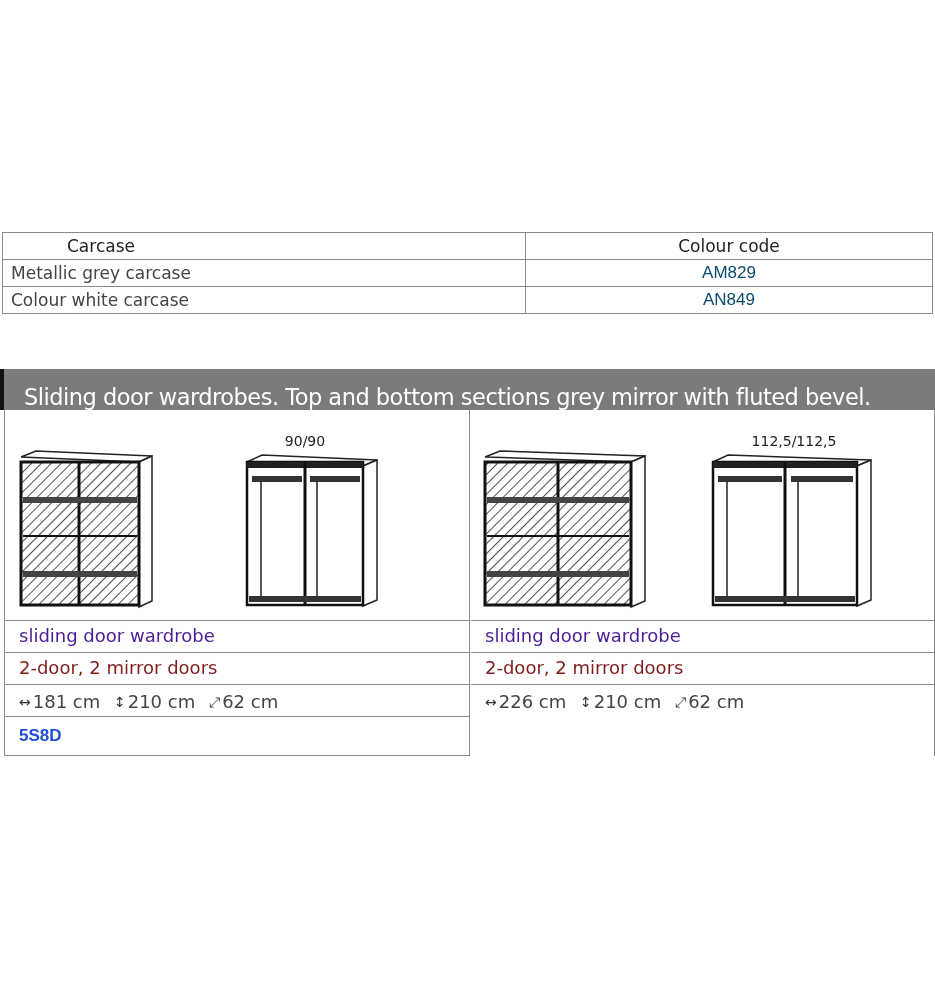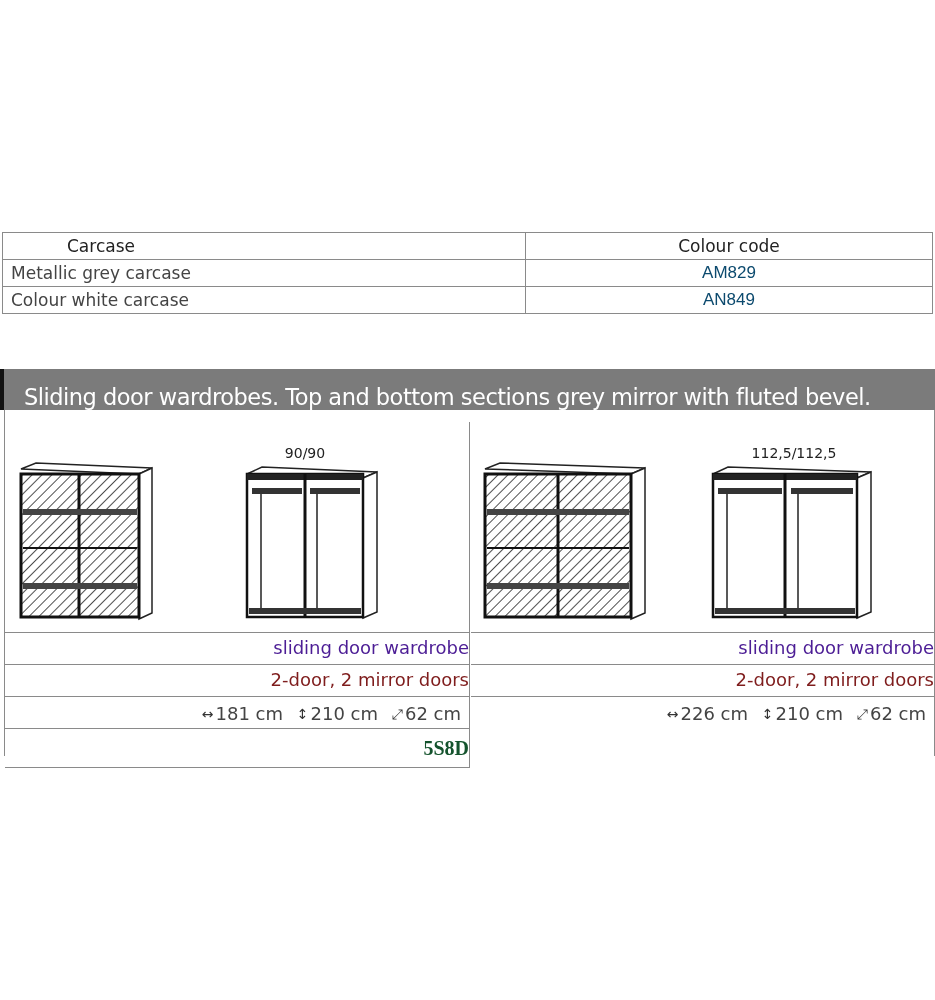--- a/index.html
+++ b/index.html
@@ -12,29 +12,29 @@
   .top-table .hdr1 { padding-left:64px; color:#222; }
   .top-table .light { color:#444; }
   .top-table .code { font-family:"Liberation Sans", sans-serif; font-size:17px; color:#0c4a6e; }
 
   .banner { position:absolute; left:0; top:369px; width:935px; height:41px; background:#7b7b7b; }
   .banner .edge { position:absolute; left:0; top:0; width:4px; height:41px; background:#111; }
   .banner .txt { position:absolute; left:24px; top:0; line-height:41px; color:#fff; font-size:22.5px;
                  font-family:"DejaVu Sans", sans-serif; letter-spacing:-0.5px; white-space:nowrap;margin-top:8px; }
 
   .grid { position:absolute; left:4px; top:410px; width:929px; height:346px; border-left:1.5px solid #8a8a8a; border-right:1.5px solid #8a8a8a; }
-  .col { position:absolute; top:12px; height:346px;text-align:right; }
+  .col { position:absolute; top:0; height:346px; }
   .col.left { left:0; width:464px; border-right:1.5px solid #8a8a8a; }
   .col.right { left:466px; width:463px; }
   .pic { position:absolute; left:0; top:0; width:100%; height:210px; }
   .row { position:absolute; left:0; width:100%; border-top:1.5px solid #8a8a8a; font-size:18px; padding-left:14px; box-sizing:border-box; color:#4c1d95; }
   .r1 { top:210px; height:32px; line-height:30px; }
   .r2 { top:242px; height:32px; line-height:30px; color:#7f1d1d; }
   .r3 { top:274px; height:32px; line-height:32px; color:#444; }
-  .r4 { top:306px; height:40px; line-height:38px; font-family:Liberation Serif, serif; font-weight:bold; font-size:20px; color:#14532d; border-bottom:1.5px solid #8a8a8a; }
+  .r4 { top:306px; height:40px; line-height:38px; font-family:Liberation Sans, sans-serif; font-weight:bold; font-size:17px; color:#1d4ed8; border-bottom:1.5px solid #8a8a8a; }
   .dim { display:inline-flex; align-items:center; margin-right:8px; }
   .dim .ico { font-size:14px; margin-right:2px; color:#333; }
   .caption { font-family:"DejaVu Sans", sans-serif; font-size:14px; fill:#222; }
 </style>
 </head>
 <body>
 
 <table class="top-table">
   <tbody>
       <tr>

